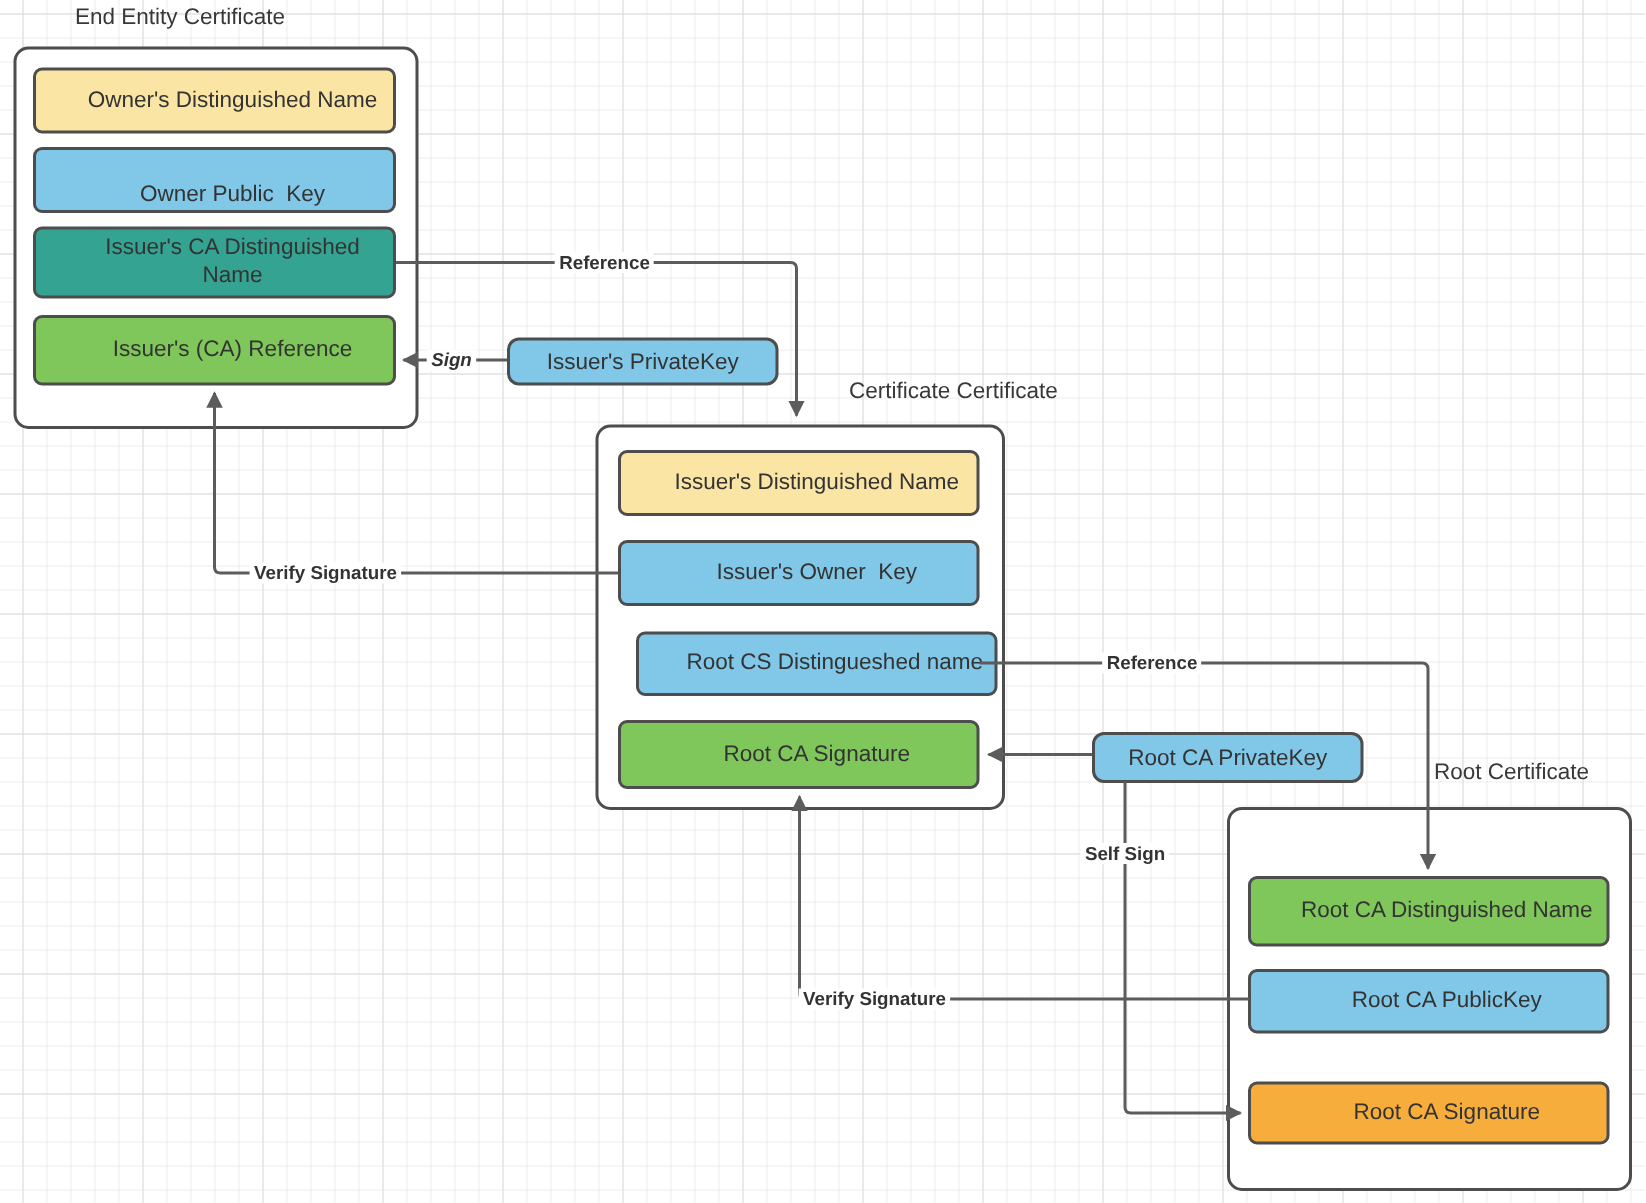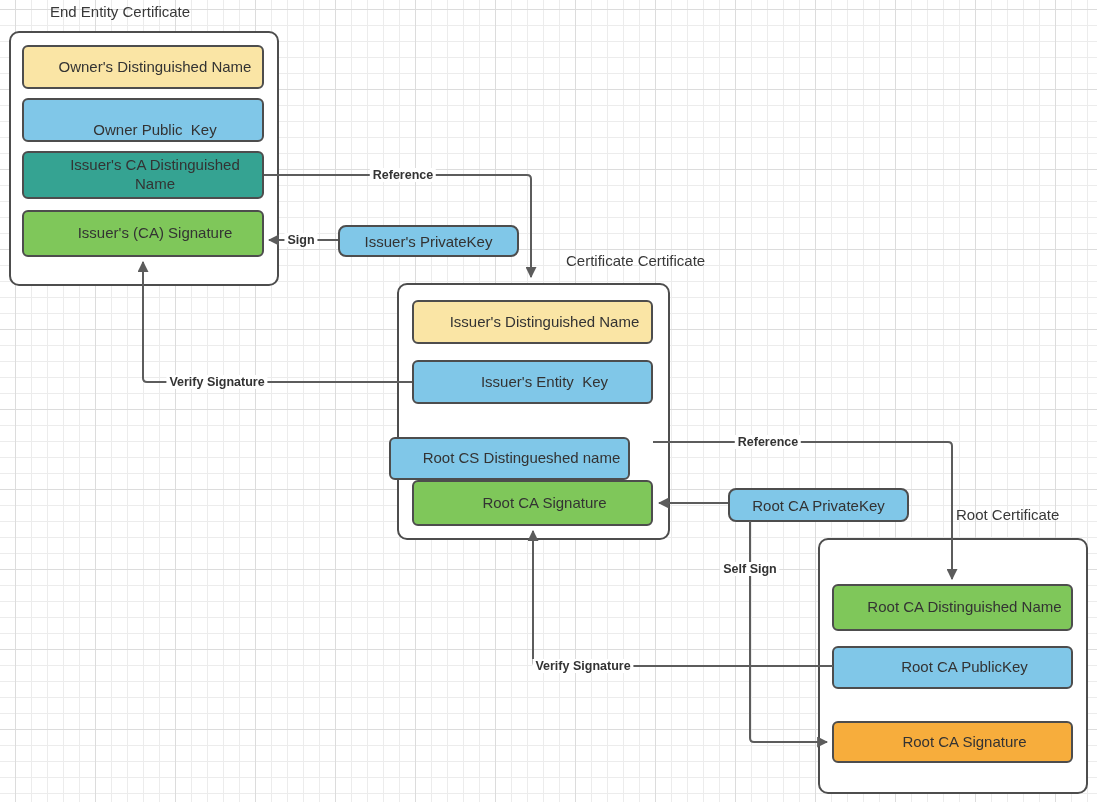--- a/index.html
+++ b/index.html
@@ -81,33 +81,33 @@
   <div class="field" style="left: 22px; top: 45px; width: 242px; height: 44px; background: rgb(250, 229, 165);">
     <span>Owner's Distinguished Name</span>
   </div>
   <div class="field" style="left: 22px; top: 98px; width: 242px; height: 44px; background: rgb(128, 199, 232); align-items: flex-end;">
     <span>Owner Public  Key</span>
   </div>
   <div class="field" style="left: 22px; top: 151px; width: 242px; height: 48px; background: rgb(53, 163, 146);">
     <span class="narrow">Issuer's CA Distinguished Name</span>
   </div>
   <div class="field" style="left: 22px; top: 210px; width: 242px; height: 47px; background: rgb(127, 199, 90);">
-    <span>Issuer's (CA) Signature</span>
+    <span>Issuer's (CA) Reference</span>
   </div>
 
   <div class="group-title" style="left:566px;top:252px;">Certificate Certificate</div>
   <div class="group" style="left:397px;top:283px;width:273px;height:257px;"></div>
 
   <div class="field" style="left: 412px; top: 300px; width: 241px; height: 44px; background: rgb(250, 229, 165); justify-content: center;">
     <span>Issuer's Distinguished Name</span>
   </div>
   <div class="field" style="left: 412px; top: 360px; width: 241px; height: 44px; background: rgb(128, 199, 232);">
-    <span>Issuer's Entity  Key</span>
+    <span>Issuer's Owner  Key</span>
   </div>
-  <div class="field" style="left: 389px; top: 421px; width: 241px; height: 43px; background: rgb(128, 199, 232); margin-top: 16px;">
+  <div class="field" style="left: 424px; top: 421px; width: 241px; height: 43px; background: rgb(128, 199, 232);">
     <span>Root CS Distingueshed name</span>
   </div>
   <div class="field" style="left: 412px; top: 480px; width: 241px; height: 46px; background: rgb(127, 199, 90);">
     <span>Root CA Signature</span>
   </div>
 
   <div class="group-title" style="left:956px;top:506px;">Root Certificate</div>
   <div class="group" style="left:818px;top:538px;width:270px;height:256px;"></div>
 
   <div class="field" style="left: 832px; top: 584px; width: 241px; height: 47px; background: rgb(127, 199, 90);">
@@ -138,19 +138,19 @@
       <path d="M338,240 L269,240" marker-end="url(#arrow)"></path>
       <path d="M412,382 L147,382 Q143,382 143,378 L143,262" marker-end="url(#arrow)"></path>
       <path d="M653,442 L948,442 Q952,442 952,446 L952,579" marker-end="url(#arrow)"></path>
       <path d="M728,503 L659,503" marker-end="url(#arrow)"></path>
       <path d="M750,521 L750,738 Q750,742 754,742 L827,742" marker-end="url(#arrow)"></path>
       <path d="M833,666 L537,666 Q533,666 533,662 L533,531" marker-end="url(#arrow)"></path>
     </g>
   </svg>
 
   <div class="wire-label" style="left:403px;top:175px;">Reference</div>
-  <div class="wire-label" style="left:301px;top:240px;">Sign</div>
+  <div class="wire-label" style="left:301px;top:240px;font-style:italic;">Sign</div>
   <div class="wire-label" style="left:217px;top:382px;">Verify Signature</div>
   <div class="wire-label" style="left:768px;top:442px;">Reference</div>
   <div class="wire-label" style="left:750px;top:569px;">Self Sign</div>
   <div class="wire-label" style="left:583px;top:666px;">Verify Signature</div>
 
 </div>
 
 </body></html>

